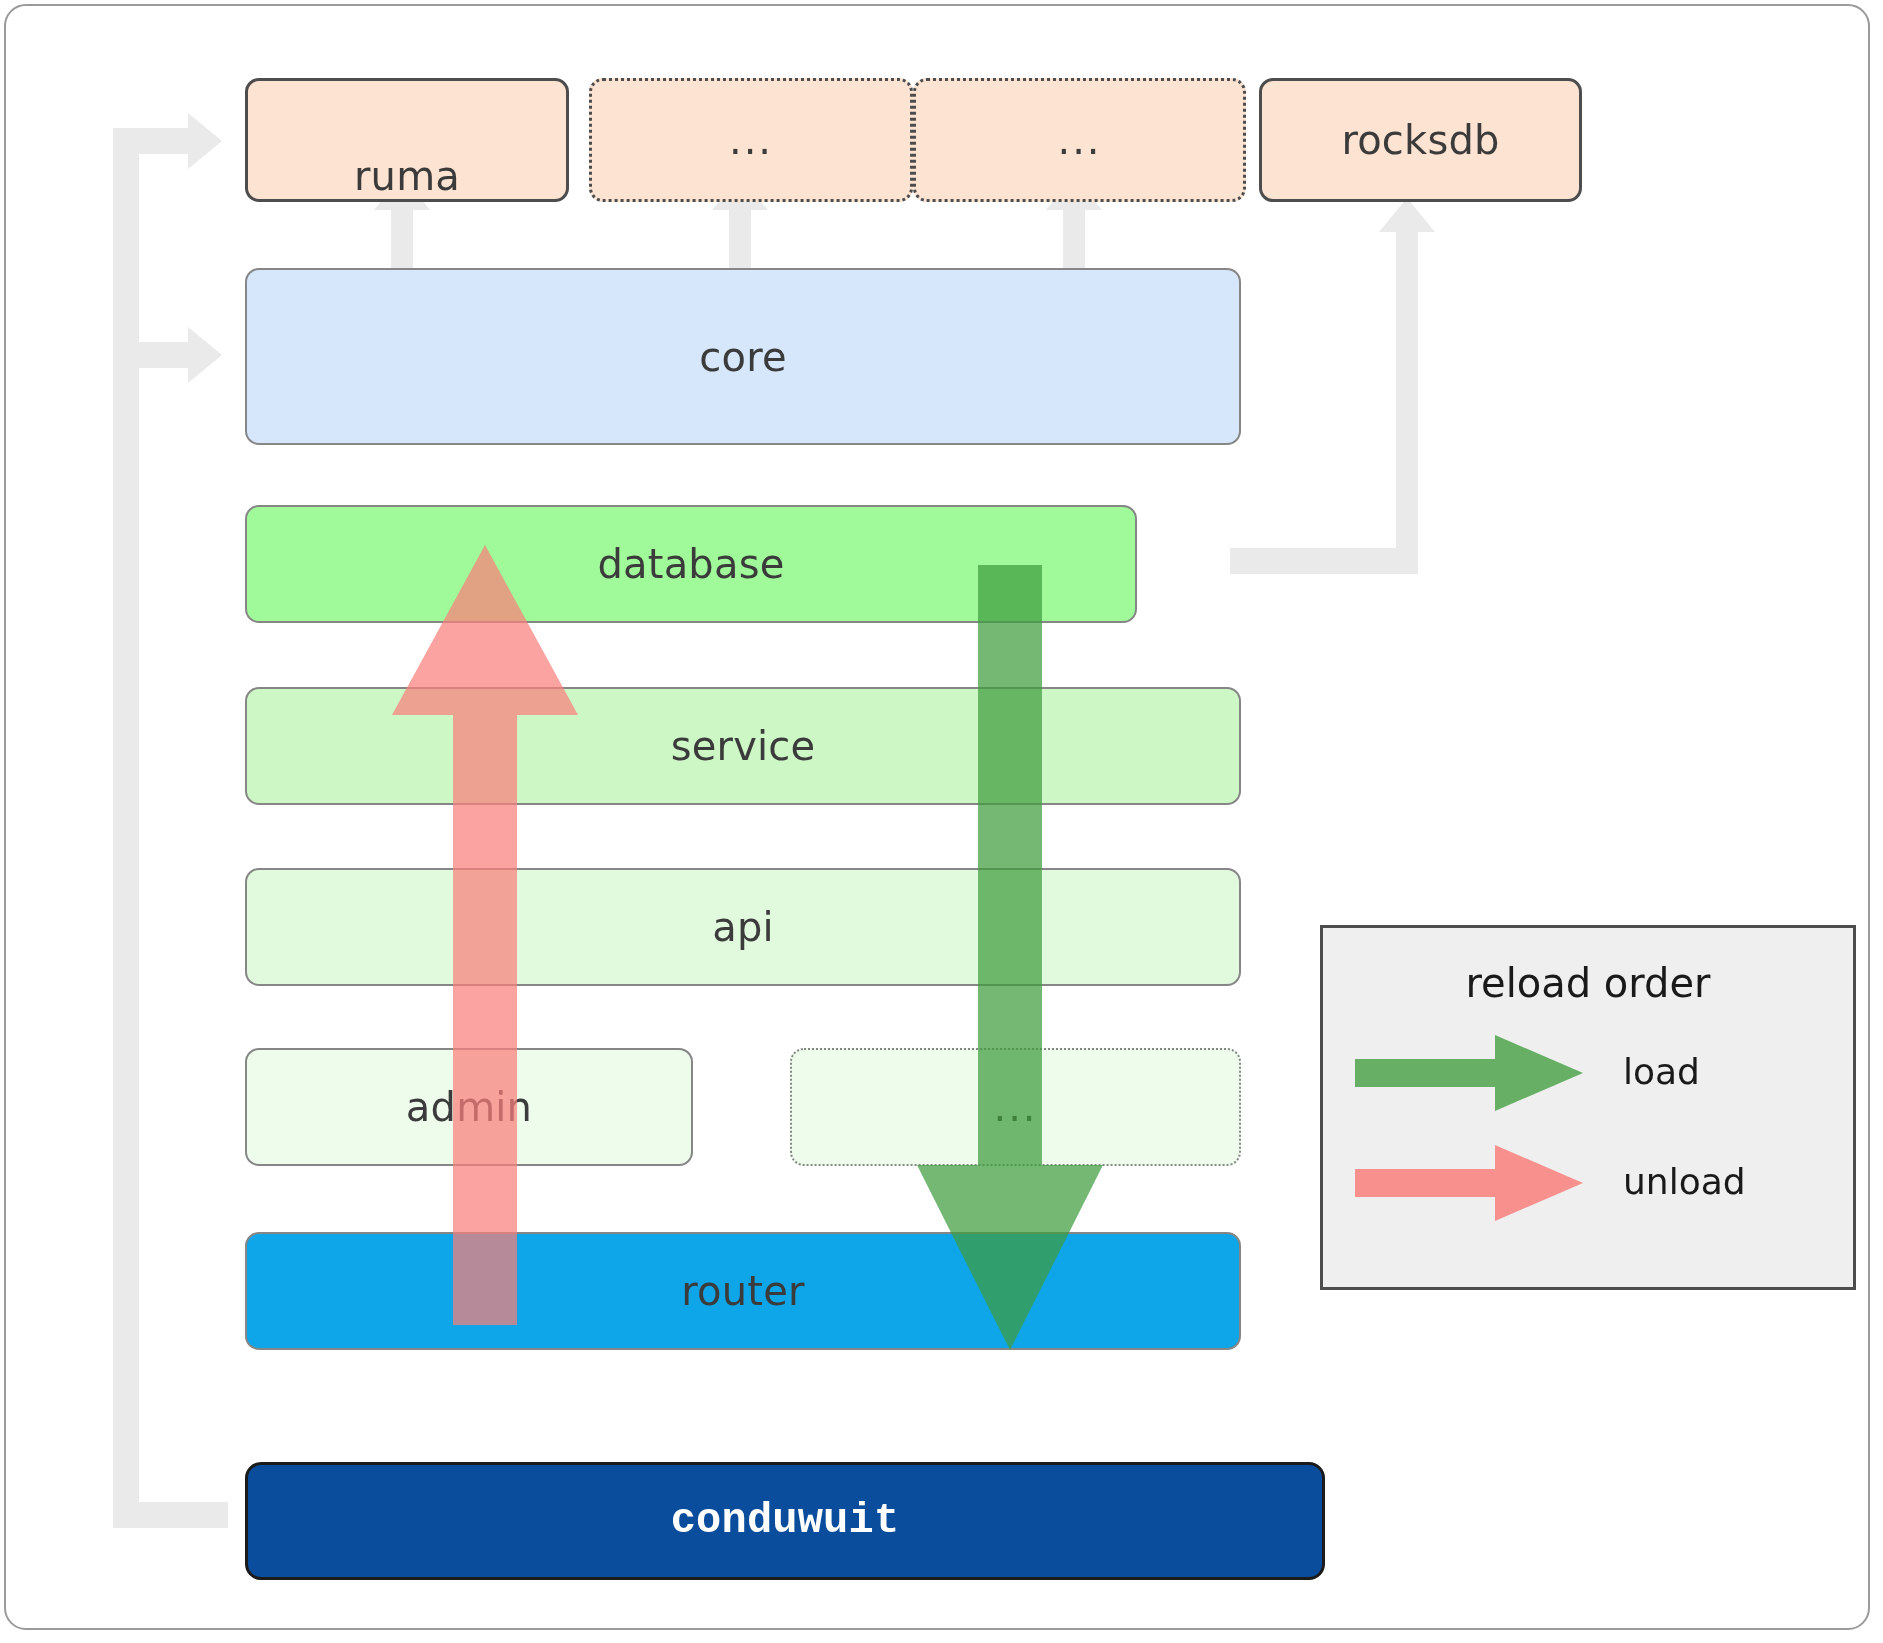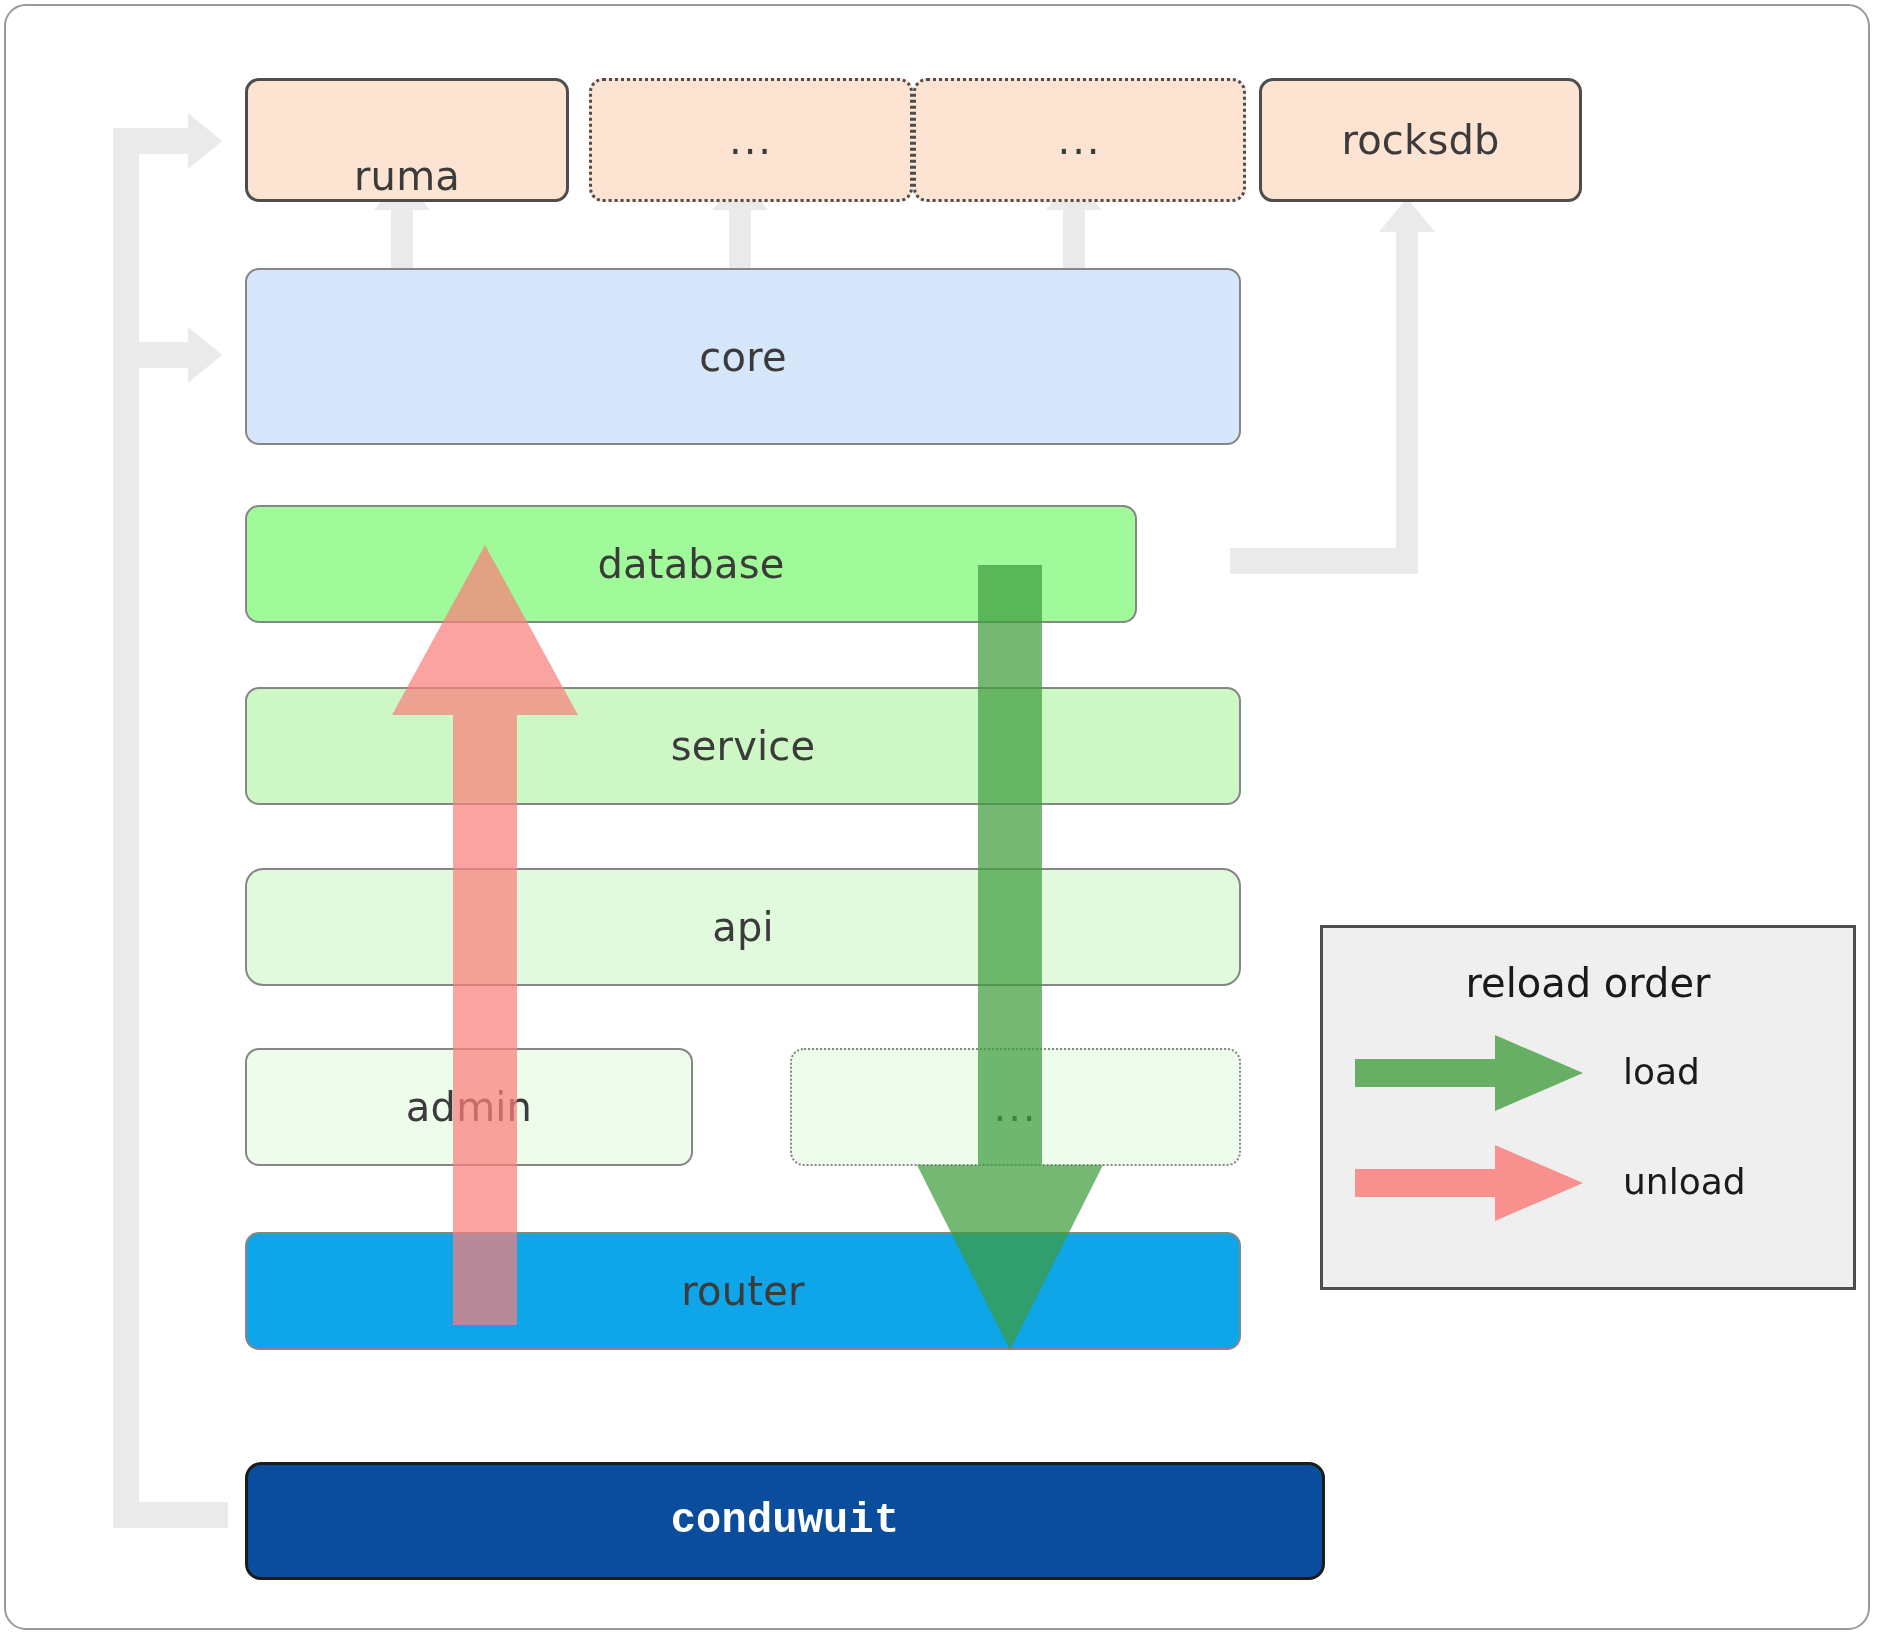--- a/index.html
+++ b/index.html
@@ -177,21 +177,21 @@
   </div>
 
   <div class="node layer" style="left:245px; top:505px; width:892px; height:118px; background:#a0fa9a;">
     <span>database</span>
   </div>
 
   <div class="node layer" style="left:245px; top:687px; width:996px; height:118px; background:#cdf8c6;">
     <span>service</span>
   </div>
 
-  <div class="node layer" style="left:245px; top:868px; width:996px; height:118px; background:#e1fadd;border-radius:18px;">
+  <div class="node layer" style="left:245px; top:868px; width:996px; height:118px; background:#e1fadd;">
     <span>api</span>
   </div>
 
   <div class="node layer" style="left:245px; top:1048px; width:448px; height:118px; background:#eefcec;">
     <span>admin</span>
   </div>
 
   <div class="node layer dotted" style="left:790px; top:1048px; width:451px; height:118px; background:#eefcec;">
     <span class="dots">...</span>
   </div>

